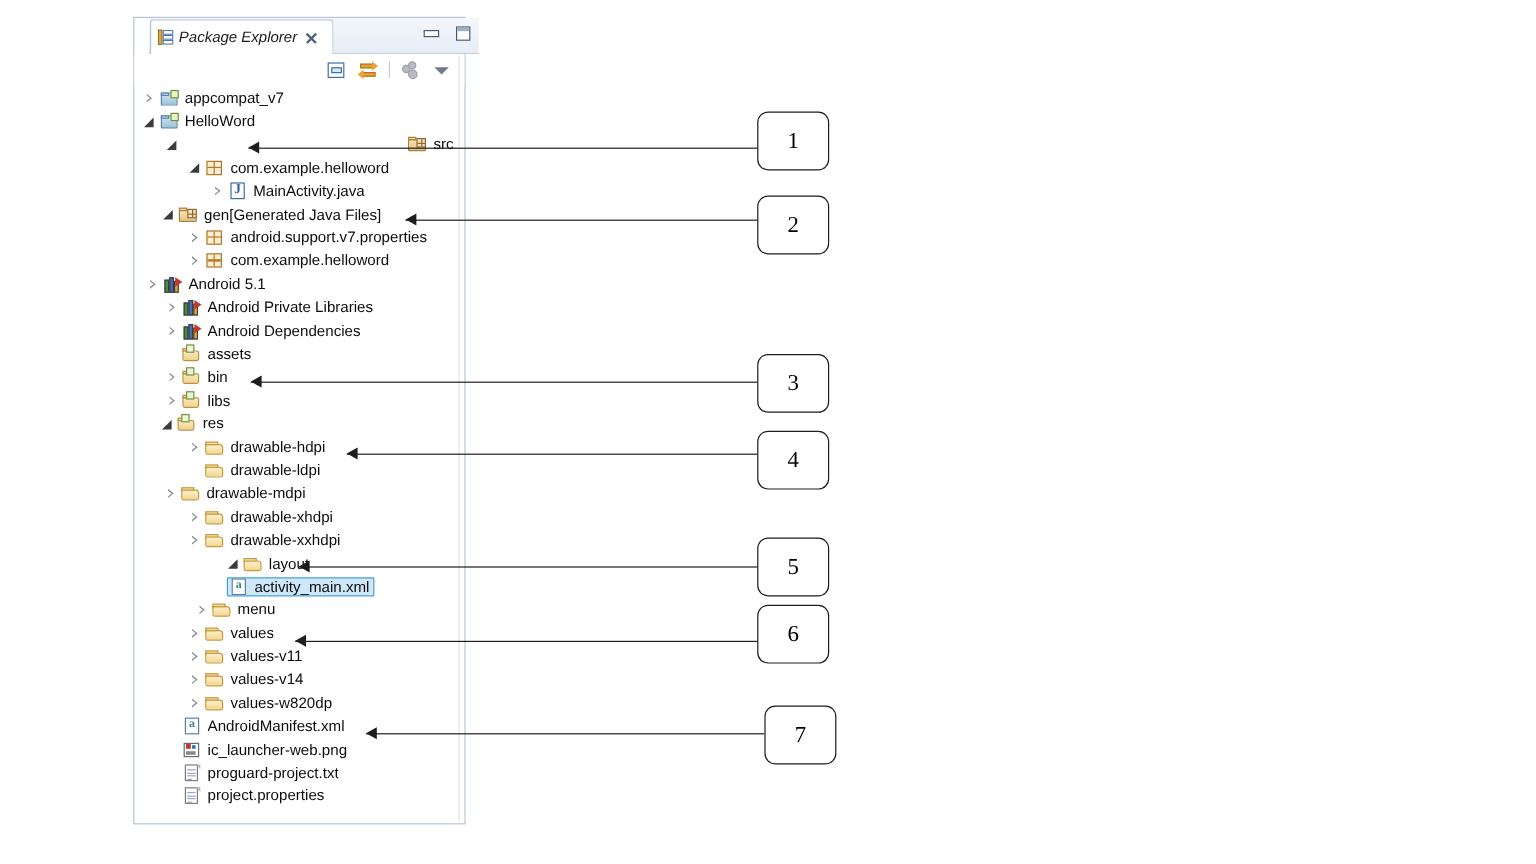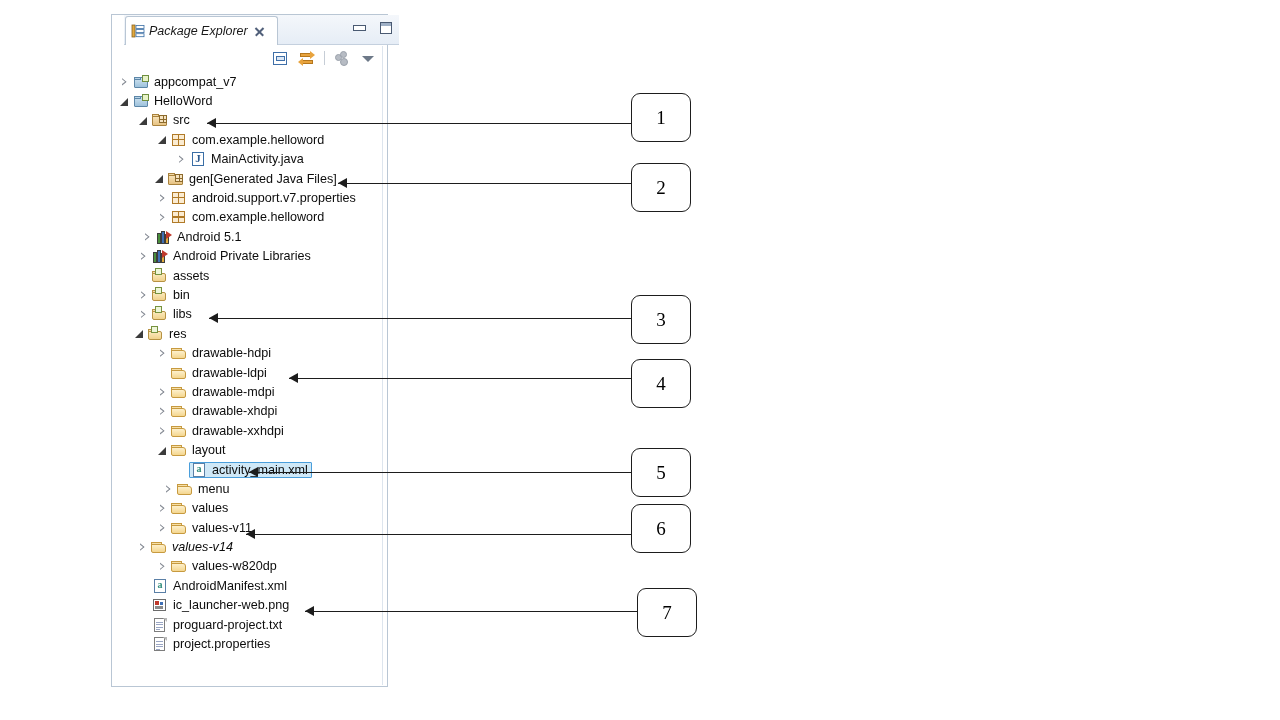--- a/index.html
+++ b/index.html
@@ -364,21 +364,21 @@
         <span class="twisty expanded"></span>
         <span class="sel-wrap">
           <span class="ico ico-project">
             <span class="body"></span>
             <span class="flap"></span>
             <span class="badge"></span>
           </span>
           <span class="label">HelloWord</span>
         </span>
       </div>
-      <div class="row" style="padding-left: 25px;">
+      <div class="row" style="padding-left: 25px; justify-content: space-between;">
         <span class="twisty expanded"></span>
         <span class="sel-wrap">
           <span class="ico ico-srcfolder">
             <span class="tab"></span>
             <span class="body"></span>
             <span class="grid"></span>
           </span>
           <span class="label">src</span>
         </span>
       </div>
@@ -394,21 +394,21 @@
       <div class="row" style="padding-left: 63px;">
         <span class="twisty collapsed"></span>
         <span class="sel-wrap">
           <span class="ico ico-java">
             <span class="box"></span>
             <span class="j">J</span>
           </span>
           <span class="label">MainActivity.java</span>
         </span>
       </div>
-      <div class="row" style="padding-left: 41px;">
+      <div class="row" style="padding-left: 22px;">
         <span class="twisty expanded"></span>
         <span class="sel-wrap">
           <span class="ico ico-srcfolder">
             <span class="tab"></span>
             <span class="body"></span>
             <span class="grid"></span>
           </span>
           <span class="label">gen </span>
           <span class="label dim">[Generated Java Files]</span>
         </span>
@@ -424,21 +424,21 @@
       </div>
       <div class="row" style="padding-left: 44px;">
         <span class="twisty collapsed"></span>
         <span class="sel-wrap">
           <span class="ico ico-package">
             <span class="box"></span>
           </span>
           <span class="label">com.example.helloword</span>
         </span>
       </div>
-      <div class="row" style="padding-left: 29px;">
+      <div class="row" style="padding-left: 9px;">
         <span class="twisty collapsed"></span>
         <span class="sel-wrap">
           <span class="ico ico-library">
             <span class="b b1"></span>
             <span class="b b2"></span>
             <span class="b b3"></span>
             <span class="arrow"></span>
           </span>
           <span class="label">Android 5.1</span>
         </span>
@@ -449,20 +449,32 @@
           <span class="ico ico-library">
             <span class="b b1"></span>
             <span class="b b2"></span>
             <span class="b b3"></span>
             <span class="arrow"></span>
           </span>
           <span class="label">Android Private Libraries</span>
         </span>
       </div>
       <div class="row" style="padding-left: 25px;">
+        <span class="twisty collapsed"></span>
+        <span class="sel-wrap">
+          <span class="ico ico-library">
+            <span class="b b1"></span>
+            <span class="b b2"></span>
+            <span class="b b3"></span>
+            <span class="arrow"></span>
+          </span>
+          <span class="label">Android Dependencies</span>
+        </span>
+      </div>
+      <div class="row" style="padding-left: 25px;">
         <span class="twisty none"></span>
         <span class="sel-wrap">
           <span class="ico ico-resfolder">
             <span class="tab"></span>
             <span class="body"></span>
             <span class="badge"></span>
           </span>
           <span class="label">assets</span>
         </span>
       </div>
@@ -512,21 +524,21 @@
       <div class="row" style="padding-left: 44px;">
         <span class="twisty none"></span>
         <span class="sel-wrap">
           <span class="ico ico-folder">
             <span class="back"></span>
             <span class="front"></span>
           </span>
           <span class="label">drawable-ldpi</span>
         </span>
       </div>
-      <div class="row" style="padding-left: 44px;">
+      <div class="row" style="padding-left: 24px;">
         <span class="twisty collapsed"></span>
         <span class="sel-wrap">
           <span class="ico ico-folder">
             <span class="back"></span>
             <span class="front"></span>
           </span>
           <span class="label">drawable-mdpi</span>
         </span>
       </div>
       <div class="row" style="padding-left: 44px;">
@@ -542,21 +554,21 @@
       <div class="row" style="padding-left: 44px;">
         <span class="twisty collapsed"></span>
         <span class="sel-wrap">
           <span class="ico ico-folder">
             <span class="back"></span>
             <span class="front"></span>
           </span>
           <span class="label">drawable-xxhdpi</span>
         </span>
       </div>
-      <div class="row" style="padding-left: 44px;">
+      <div class="row" style="padding-left: 44px; margin-left: 32px;">
         <span class="twisty expanded"></span>
         <span class="sel-wrap">
           <span class="ico ico-folder">
             <span class="back"></span>
             <span class="front"></span>
           </span>
           <span class="label">layout</span>
         </span>
       </div>
       <div class="row selected" style="padding-left: 63px;">
@@ -592,21 +604,21 @@
       <div class="row" style="padding-left: 44px;">
         <span class="twisty collapsed"></span>
         <span class="sel-wrap">
           <span class="ico ico-folder">
             <span class="back"></span>
             <span class="front"></span>
           </span>
           <span class="label">values-v11</span>
         </span>
       </div>
-      <div class="row" style="padding-left: 24px; font-style: italic;">
+      <div class="row" style="padding-left: 44px;">
         <span class="twisty collapsed"></span>
         <span class="sel-wrap">
           <span class="ico ico-folder">
             <span class="back"></span>
             <span class="front"></span>
           </span>
           <span class="label">values-v14</span>
         </span>
       </div>
       <div class="row" style="padding-left: 44px;">

